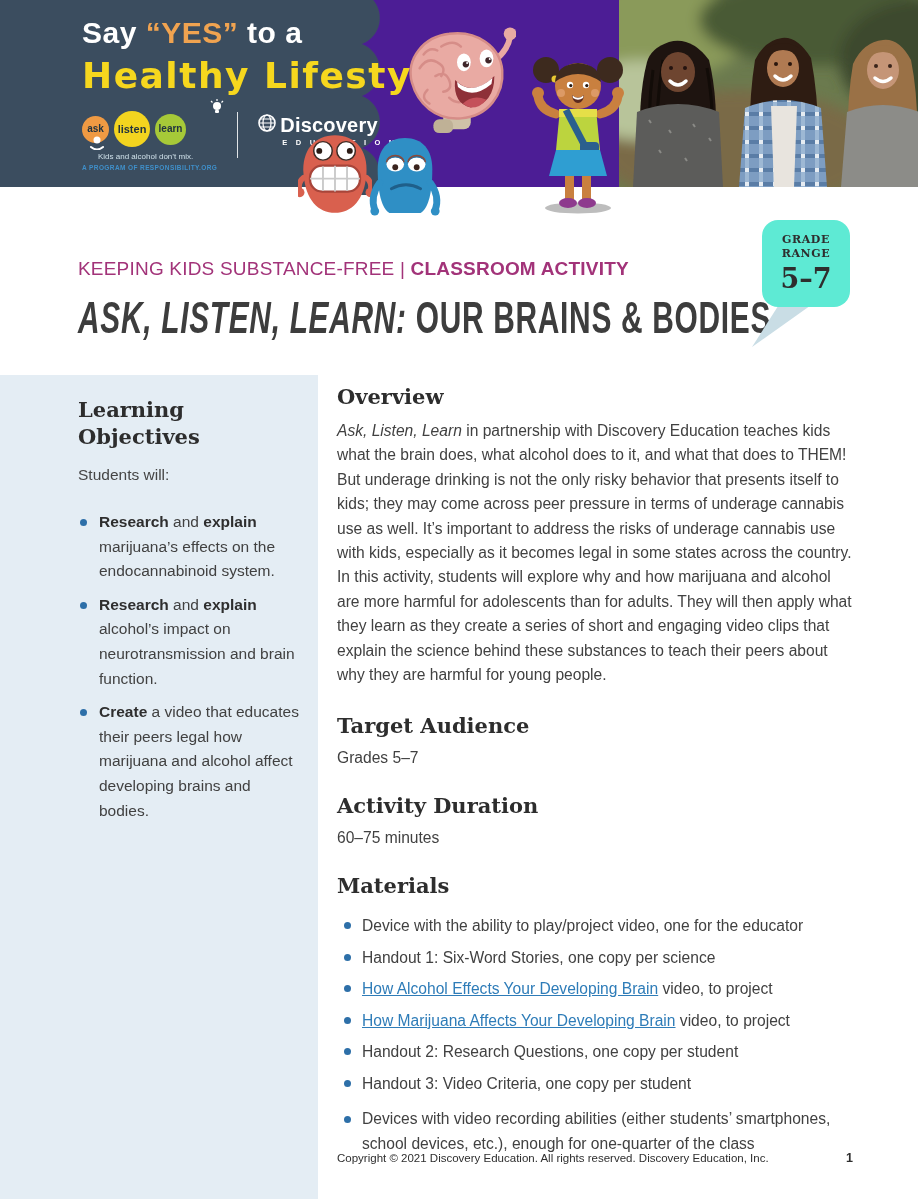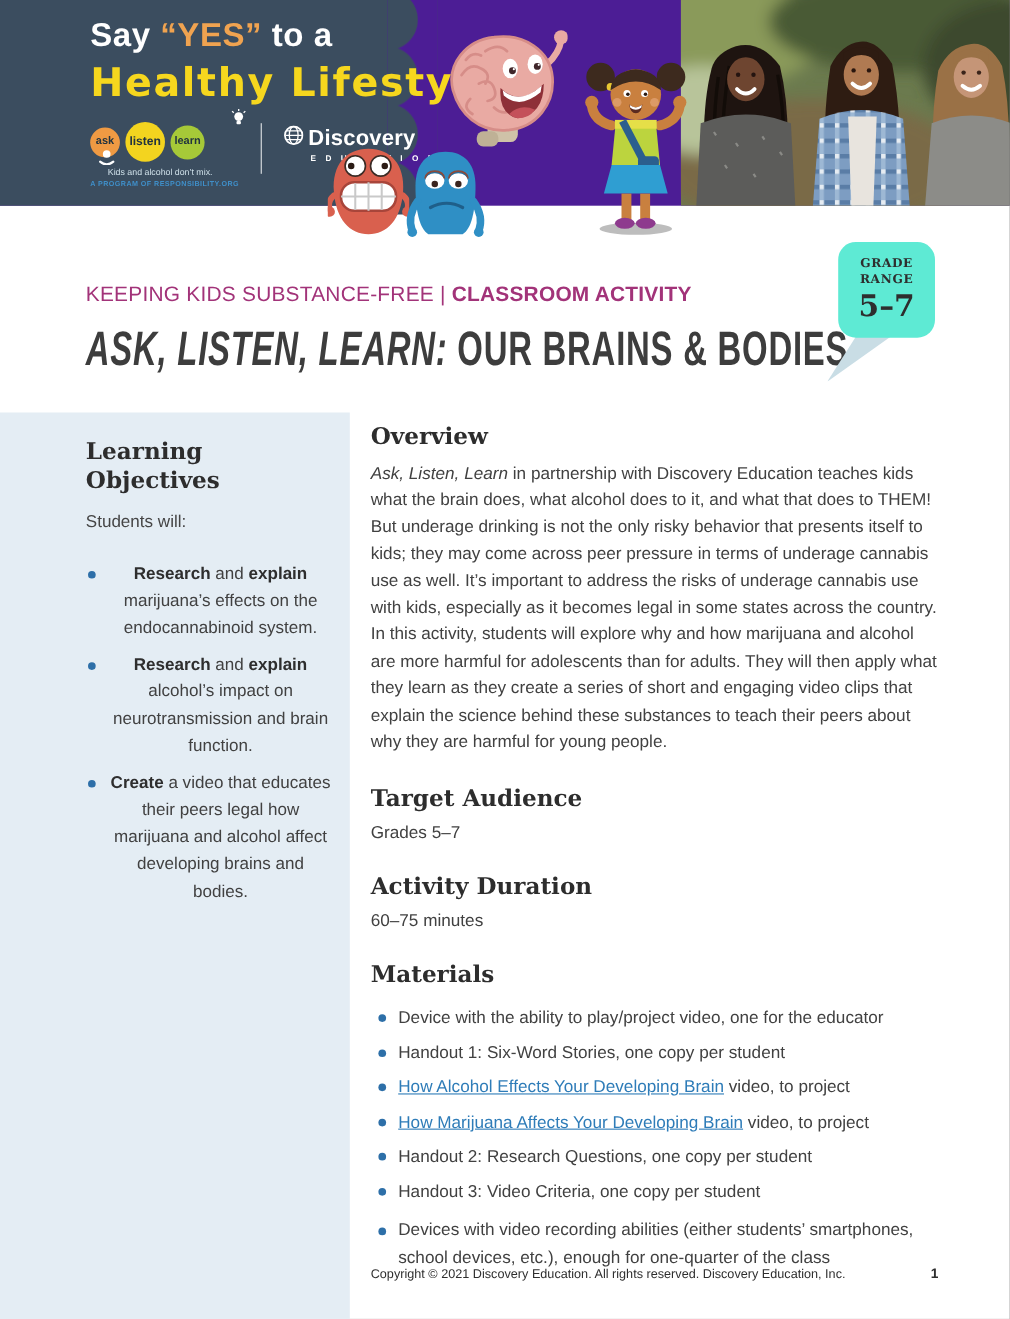--- a/index.html
+++ b/index.html
@@ -51,21 +51,21 @@
   .badge-label{font-size:11px;font-weight:700;letter-spacing:.6px;line-height:14px;text-align:center;}
   .badge-value{font-size:27px;font-weight:700;margin-top:2px;}
   .badge-tail{position:absolute;left:752px;top:303px;width:62px;height:44px;background:#c9dde5;
      clip-path:polygon(28px 0,62px 0,0 44px);z-index:2;}
 
   
   .sidebar{position:absolute;left:0;top:375px;width:318px;height:824px;background:#e4edf4;
      box-sizing:border-box;padding:21px 16px 0 78px;}
   .sb-heading{font-family:"DejaVu Serif",serif;font-weight:700;font-size:21px;color:#2d2d2d;line-height:27px;}
   .sb-intro{margin-top:16px;font-size:15.5px;color:#454545;}
-  .sb-list{list-style:none;margin:26px 0 0 0;padding:0;text-align:center;}
+  .sb-list{list-style:none;margin:26px 0 0 0;padding:0;}
   .sb-list li{position:relative;padding-left:21px;margin-bottom:9px;font-size:15.5px;
      line-height:24.6px;color:#414141;}
   .sb-list li::before{content:"";position:absolute;left:2px;top:9px;width:7px;height:7px;
      border-radius:50%;background:#2d6fa8;}
   .sb-list strong{color:#2e2e2e;}
 
   
   .main{position:absolute;left:337px;top:384px;width:517px;}
   .m-heading{font-family:"DejaVu Serif",serif;font-weight:700;font-size:21px;color:#2d2d2d;line-height:26px;}
   .m-heading.spaced{margin-top:26px;}
@@ -304,21 +304,21 @@
     <div class="m-heading spaced">Target Audience</div>
     <div class="m-value">Grades 5–7</div>
 
     <div class="m-heading spaced">Activity Duration</div>
     <div class="m-value">60–75 minutes</div>
 
     <div class="m-heading spaced">Materials</div>
     <ul class="m-list">
 
     <li><span><span>Device with the ability to play/project video, one for the educator</span></span></li>
-        <li><span><span>Handout 1: Six-Word Stories, one copy per student</span></span></li>
+        <li><span><span>Handout 1: Six-Word Stories, one copy per science</span></span></li>
         <li><span><a class="doc-link" href="#">How Alcohol Effects Your Developing Brain</a><span> video, to project</span></span></li>
         <li><span><a class="doc-link" href="#">How Marijuana Affects Your Developing Brain</a><span> video, to project</span></span></li>
         <li><span><span>Handout 2: Research Questions, one copy per student</span></span></li>
         <li><span><span>Handout 3: Video Criteria, one copy per student</span></span></li>
         <li><span><span>Devices with video recording abilities (either students’ smartphones, school devices, etc.), enough for one-quarter of the class</span></span></li>
       </ul>
   </div>
 
   <div class="footer">
     <span class="foot-copy">Copyright © 2021 Discovery Education. All rights reserved. Discovery Education, Inc.</span>

